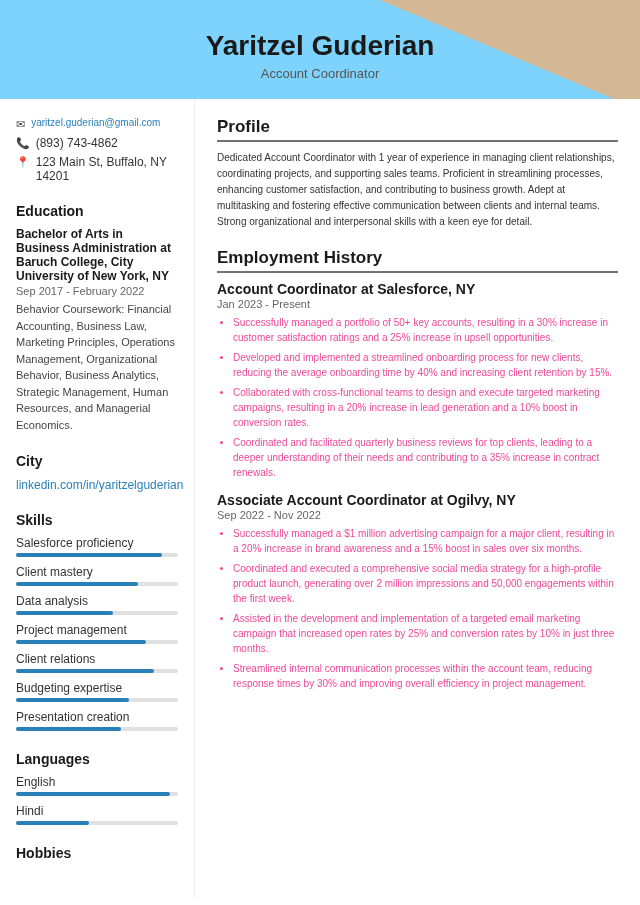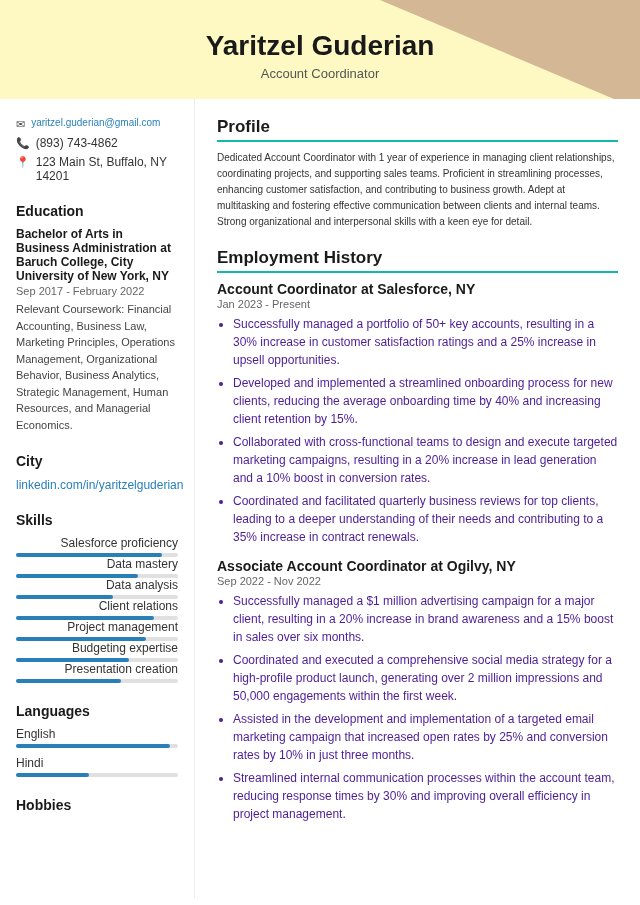--- a/index.html
+++ b/index.html
@@ -8,21 +8,21 @@
       font-size: 13px;
       color: #222;
       background: #fff;
       width: 640px;
       min-height: 905px;
     }
 
     
     .header {
       position: relative;
-      background: #fef9c3;
+      background: #7dd3fc;
       padding: 30px 20px 18px 20px;
       text-align: center;
       overflow: hidden;
     }
     .header-bg-shape {
       position: absolute;
       top: 0; right: 0;
       width: 260px;
       height: 110px;
       background: #d4b896;
@@ -106,21 +106,21 @@
     }
 
     .link-item a {
       color: #2980b9;
       font-size: 12px;
       text-decoration: none;
     }
 
     
     .skill-item {
-      text-align: right;
+      margin-bottom: 8px;
     }
     .skill-name {
       font-size: 12px;
       color: #333;
       margin-bottom: 3px;
     }
     .skill-bar-bg {
       background: #e0e0e0;
       height: 4px;
       border-radius: 2px;
@@ -157,21 +157,21 @@
     .main-content {
       flex: 1;
       padding: 18px 22px;
     }
 
     .section-title {
       font-size: 17px;
       font-weight: bold;
       color: #1a1a1a;
       margin-bottom: 8px;
-      border-bottom: 2px solid #14b8a6;
+      border-bottom: 2px solid #737373;
       padding-bottom: 3px;
     }
 
     .profile-text {
       font-size: 10px;
       color: #333;
       line-height: 1.6;
       margin-bottom: 18px;
     }
 
@@ -184,22 +184,22 @@
     .job-date {
       font-size: 11px;
       color: #666;
       margin-bottom: 5px;
     }
     .job-bullets {
       padding-left: 16px;
       margin-bottom: 12px;
     }
     .job-bullets li {
-      font-size: 12px;
-      color: #4c1d95;
+      font-size: 10px;
+      color: #ec4899;
       margin-bottom: 5px;
       line-height: 1.5;
     }
 
     .section-block {
       margin-bottom: 16px;
     }
 
     .hobbies-section {
       margin-top: 4px;
@@ -231,21 +231,21 @@
         <span class="contact-icon">📍</span>
         <span>123 Main St, Buffalo, NY 14201</span>
       </div>
     </div>
 
     <div class="sidebar-section">
       <div class="sidebar-section-title">Education</div>
       <div class="education-degree">Bachelor of Arts in Business Administration at Baruch College, City University of New York, NY</div>
       <div class="education-date">Sep 2017 - February 2022</div>
       <div class="education-courses">
-        <span>Relevant Coursework:</span>
+        <span>Behavior Coursework:</span>
         <span>Financial Accounting, Business Law, Marketing Principles, Operations Management, Organizational Behavior, Business Analytics, Strategic Management, Human Resources, and Managerial Economics.</span>
       </div>
     </div>
 
     <div class="sidebar-section">
       <div class="sidebar-section-title">City</div>
       <div class="link-item">
         <a href="#">linkedin.com/in/yaritzelguderian</a>
       </div>
     </div>
@@ -253,41 +253,41 @@
     <div class="sidebar-section">
       <div class="sidebar-section-title">Skills</div>
       <div id="skills-container">
           <div class="skill-item">
       <div class="skill-name">Salesforce proficiency</div>
       <div class="skill-bar-bg">
         <div class="skill-bar-fill" style="width:90%"></div>
       </div>
     </div>
           <div class="skill-item">
-      <div class="skill-name">Data mastery</div>
+      <div class="skill-name">Client mastery</div>
       <div class="skill-bar-bg">
         <div class="skill-bar-fill" style="width:75%"></div>
       </div>
     </div>
           <div class="skill-item">
       <div class="skill-name">Data analysis</div>
       <div class="skill-bar-bg">
         <div class="skill-bar-fill" style="width:60%"></div>
       </div>
     </div>
           <div class="skill-item">
+      <div class="skill-name">Project management</div>
+      <div class="skill-bar-bg">
+        <div class="skill-bar-fill" style="width:80%"></div>
+      </div>
+    </div>
+          <div class="skill-item">
       <div class="skill-name">Client relations</div>
       <div class="skill-bar-bg">
         <div class="skill-bar-fill" style="width:85%"></div>
-      </div>
-    </div>
-          <div class="skill-item">
-      <div class="skill-name">Project management</div>
-      <div class="skill-bar-bg">
-        <div class="skill-bar-fill" style="width:80%"></div>
       </div>
     </div>
           <div class="skill-item">
       <div class="skill-name">Budgeting expertise</div>
       <div class="skill-bar-bg">
         <div class="skill-bar-fill" style="width:70%"></div>
       </div>
     </div>
           <div class="skill-item">
       <div class="skill-name">Presentation creation</div>

